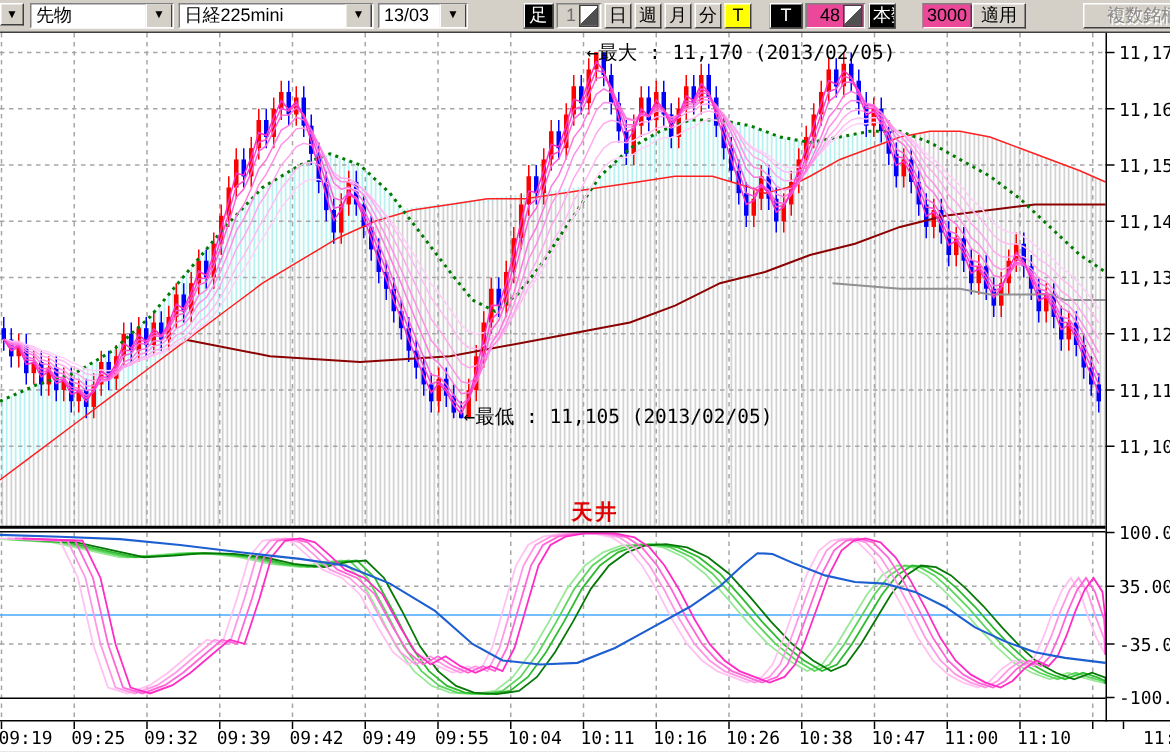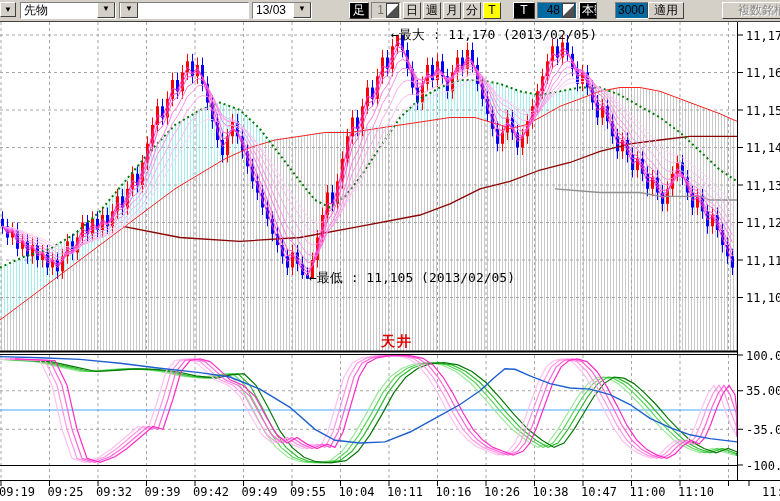--- a/index.html
+++ b/index.html
@@ -5,51 +5,52 @@
   html,body{margin:0;padding:0;background:#d4d0c8;}
   #app{position:relative;width:780px;height:501px;overflow:hidden;background:#fff;
        font-family:"Liberation Sans",sans-serif;}
   #chart-svg{position:absolute;left:0;top:0;}
   
   #toolbar{position:absolute;left:0;top:0;width:780px;height:21px;background:#d4d0c8;
            border-bottom:1px solid #404040;z-index:5;}
   .tb{position:absolute;top:2px;height:17px;box-sizing:border-box;font-size:12px;
       line-height:15px;white-space:nowrap;overflow:hidden;}
   .combo{background:#fff;border:1px solid;border-color:#808080 #fff #fff #808080;
-         display:flex;align-items:flex-end;}
+         display:flex;align-items:center;}
   .combo .val{flex:1;padding:0 3px;color:#000;}
   .dd{width:16px;height:15px;background:#d4d0c8;border:1px solid;
       border-color:#fff #404040 #404040 #fff;font-size:8px;line-height:13px;
       text-align:center;color:#000;flex:0 0 16px;}
   .blackbtn{background:#000;color:#fff;text-align:center;border:1px solid;
             border-color:#fff #404040 #404040 #fff;padding:0 2px;}
   .btn{background:#d4d0c8;color:#000;text-align:center;border:1px solid;
        border-color:#fff #404040 #404040 #fff;}
   .btn.yellow{background:#ffff00;}
   .btn.disabled{color:#8a8a8a;text-shadow:1px 1px 0 #ffffff;}
-  .spin{background:#0369a1;border:1px solid;border-color:#808080 #fff #fff #808080;
+  .spin{background:#ec4899;border:1px solid;border-color:#808080 #fff #fff #808080;
         display:flex;align-items:center;}
   .spin .num{flex:1;text-align:right;padding:0 2px;color:#000;}
   .spin.gray{background:#d4d0c8;}
   .spin.gray .num{color:#707070;}
   .spinner{width:11px;height:13px;flex:0 0 11px;border:1px solid #404040;
            background:linear-gradient(135deg,#ffffff 49%,#505050 51%);margin-right:1px;}
 </style>
 </head>
 <body>
 
 <div id="app">
 
   <div id="toolbar">
     <div class="tb dd" style="left:0;width:16px;">▼</div>
     <div class="tb combo" style="left:20px;width:96px;">
       <span class="val">先物</span>
       <span class="dd">▼</span>
     </div>
     <div class="tb combo" style="left:119px;width:130px;">
+      <span class="val">日経225mini</span>
       <span class="dd">▼</span>
     </div>
     <div class="tb combo" style="left:252px;width:60px;">
       <span class="val">13/03</span>
       <span class="dd">▼</span>
     </div>
     <div class="tb blackbtn" style="left:349px;width:20px;">足</div>
     <div class="tb spin gray" style="left:371px;width:30px;">
       <span class="num">1</span>
       <span class="spinner"></span>

